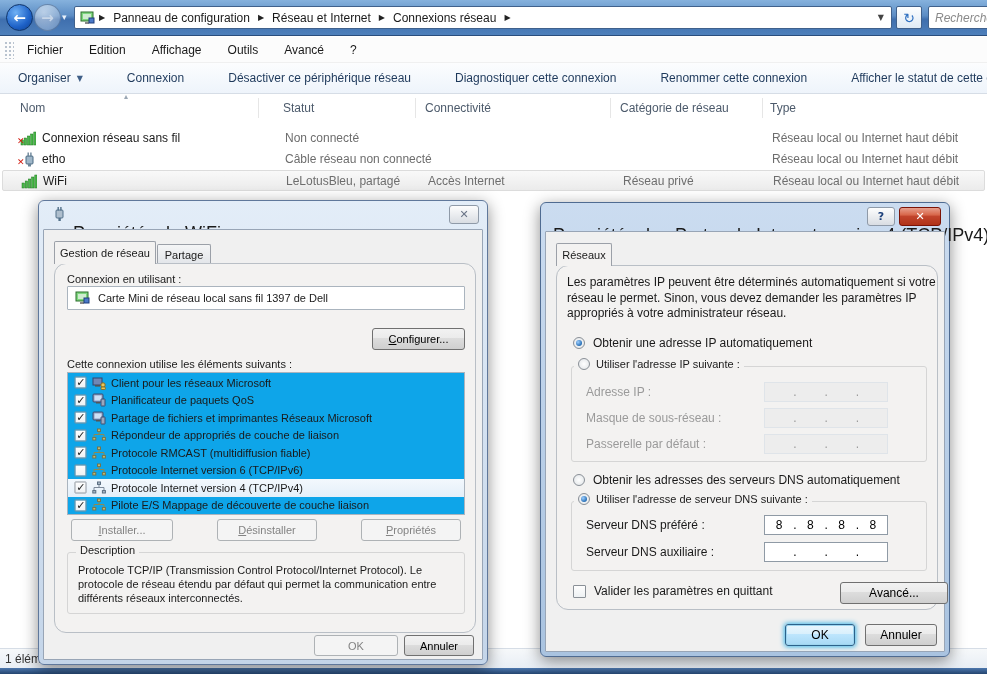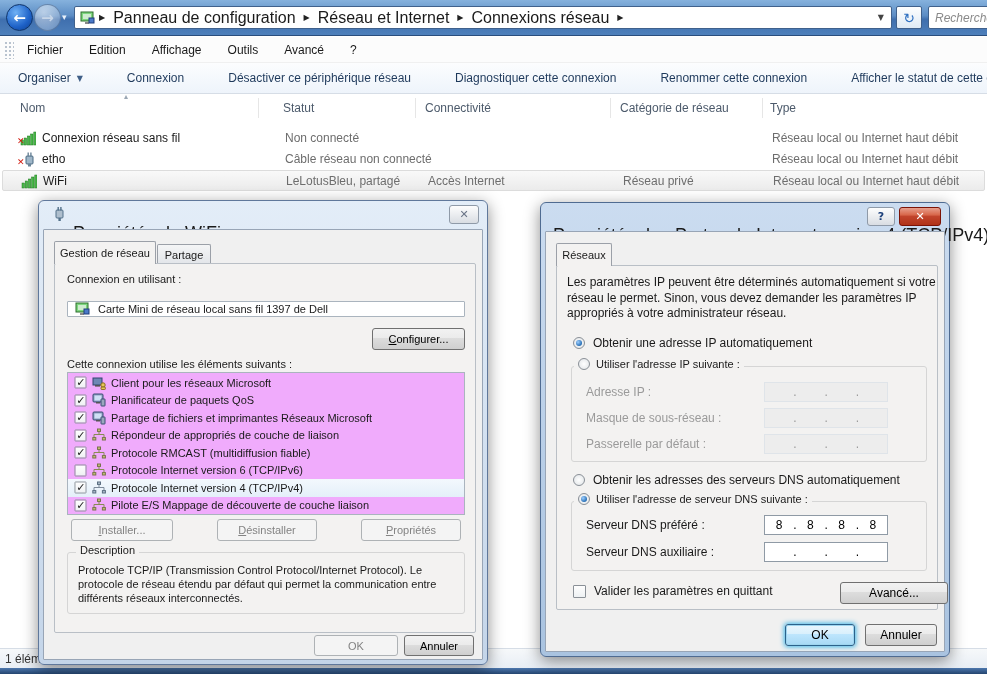--- a/index.html
+++ b/index.html
@@ -14,21 +14,21 @@
   .navcircle{position:absolute;top:4px;width:27px;height:27px;border-radius:50%;
     display:flex;align-items:center;justify-content:center;font-size:15px;font-weight:bold;
     font-family:"DejaVu Sans",sans-serif}
   .back{left:6px;background:radial-gradient(circle at 35% 30%,#6fb1f5,#1e62c8 60%,#0d3f8f);
     border:1px solid #10356b;color:#fff}
   .fwd{left:34px;background:radial-gradient(circle at 35% 30%,rgba(255,255,255,.55),rgba(160,185,215,.35));
     border:1px solid rgba(70,100,140,.6);color:#c7d6e8}
   .navchev{position:absolute;left:62px;top:12px;color:#e8f0fa;font-size:9px;font-family:"DejaVu Sans",sans-serif}
   .addressbar{position:absolute;left:74px;top:6px;width:818px;height:23px;background:#fff;
     border:1px solid #40618c;border-radius:2px;display:flex;align-items:center;padding:0 4px;gap:2px}
-  .crumb{font-size:16px;color:#1a1a1a;padding:0 4px;white-space:nowrap}
+  .crumb{font-size:12px;color:#1a1a1a;padding:0 4px;white-space:nowrap}
   .crumbsep{font-size:8px;color:#222;font-family:"DejaVu Sans",sans-serif;padding:0 2px}
   .addr-dd{margin-left:auto;font-size:8px;color:#444;font-family:"DejaVu Sans",sans-serif;padding-right:3px}
   .refreshbtn{position:absolute;left:896px;top:6px;width:26px;height:23px;border:1px solid #40618c;border-radius:2px;
     background:linear-gradient(#fdfefe,#dfeaf5);display:flex;align-items:center;justify-content:center;
     color:#2d6fc0;font-size:14px;font-family:"DejaVu Sans",sans-serif}
   .searchbox{position:absolute;left:928px;top:6px;width:75px;height:23px;background:#fff;
     border:1px solid #40618c;border-radius:2px;display:flex;align-items:center;padding:0 6px;overflow:hidden}
   .searchtext{font-style:italic;color:#8a8a8a;font-size:12px;white-space:nowrap}
 
   .menubar{position:absolute;left:0;top:37px;width:987px;height:26px;background:#fcfcfc;
@@ -65,21 +65,21 @@
   .bottomframe{position:absolute;left:0;top:668px;width:987px;height:6px;
     background:linear-gradient(#4d77ad,#24456f)}
 
   
   .dlg{position:absolute;border-radius:6px;box-shadow:0 4px 16px rgba(0,0,0,.45)}
   .dlg .client{position:absolute;left:4px;right:4px;top:28px;bottom:4px;background:#f0f0f0;
     border:1px solid #98a5b6;border-radius:1px}
   .dlgtitle{position:absolute;top:22px;font-size:18px;color:#1a1a1a;white-space:nowrap}
   .capbtn{position:absolute;top:4px;height:19px;border-radius:3px;display:flex;align-items:center;justify-content:center;
     font-size:11px;font-family:"DejaVu Sans",sans-serif}
-  .panel{position:absolute;background:#f3f2f1;border:1px solid #b9bfc6;border-radius:2px}
+  .panel{position:absolute;background:#f3f2f1;border:1px solid #b9bfc6;border-radius:12px}
   .tab{position:absolute;border:1px solid #9ba0a8;border-bottom:none;border-radius:2px 2px 0 0;
     font-size:11px;display:flex;align-items:center;justify-content:center;color:#1a1a1a;
     background:linear-gradient(#f4f5f6,#e2e5e9)}
   .tab.active{background:#f3f2f1;z-index:3}
 
   .btn{display:flex;align-items:center;justify-content:center;border:1px solid #707070;border-radius:3px;
     background:linear-gradient(#f2f2f2 0%,#ebebeb 45%,#dddddd 46%,#cfcfcf 100%);
     font-size:11px;color:#000;position:absolute}
   .btn.disabled{border-color:#aeb2b5;background:#f4f4f4;color:#838383}
   .btn.default{border-color:#2c628b;background:linear-gradient(#eaf6fd,#d9f0fc 45%,#bee6fd 46%,#a7d9f5);
@@ -100,21 +100,21 @@
   .ipfield .ipdot{width:3px;text-align:center}
   .ipfield.dis{border-color:#dfe4e9;background:#ededed;color:#9a9a9a}
 
   
   .dlg1{left:38px;top:200px;width:450px;height:465px;
     background:linear-gradient(#e3edf8,#c4d5e9);border:1px solid #60789b}
   .dlg1 .dlgtitle{left:34px}
   .titleicon{position:absolute;left:12px;top:5px;width:16px;height:16px}
   .closegray{right:8px;width:30px;border:1px solid #8f9aa8;background:linear-gradient(#fdfdfd,#d9dde3);color:#6a7486}
   .fieldbox{position:absolute;background:#fff;border:1px solid #aab4be;border-radius:1px;display:flex;align-items:center;gap:8px;padding:0 6px;font-size:11px}
-  .itemslist{position:absolute;background:#f0abfc;border:1px solid #aab4be;display:flex;flex-direction:column;padding-top:1px}
+  .itemslist{position:absolute;background:#0ea5e9;border:1px solid #aab4be;display:flex;flex-direction:column;padding-top:1px}
   .item{display:flex;align-items:center;gap:5px;height:17.5px;padding-left:6px;font-size:11px;white-space:nowrap}
   .item.on{background:linear-gradient(#f3f8fd,#e4eff9)}
   .item .cb{transform:scale(.92)}
   .itemicon{width:14px;height:14px;flex:none}
   .desc-text{position:absolute;left:10px;top:10px;right:10px;font-size:11px;line-height:14px;color:#1a1a1a}
 
   
   .dlg2{left:540px;top:202px;width:410px;height:455px;
     background:linear-gradient(#cbdcf0,#a9c3e0);border:1px solid #4f6b91}
   .dlg2 .dlgtitle{left:12px}
@@ -268,21 +268,21 @@
       <span>✕</span>
     </div>
 
   <div class="client">
     <div class="tab active" style="left:10px;top:11px;width:102px;height:23px;">Gestion de réseau</div>
     <div class="tab" style="left:113px;top:14px;width:54px;height:20px;">Partage</div>
 
     <div class="panel" style="left:10px;top:33px;width:422px;height:370px">
       <span class="fldlabel" style="left:12px;top:9px;font-size:11px">Connexion en utilisant :</span>
 
-      <div class="fieldbox" style="left:12px;top:37px;width:398px;height:16px">
+      <div class="fieldbox" style="left:12px;top:22px;width:398px;height:24px">
         <svg width="16" height="16">
           <rect x="2" y="2" width="12" height="9" fill="#7ed67e" stroke="#2d6e2d"></rect>
           <rect x="4" y="4" width="8" height="5" fill="#cfeccf"></rect>
           <rect x="6" y="12" width="4" height="2" fill="#8a8a8a"></rect>
           <rect x="10" y="8" width="5" height="5" fill="#4a79c8" stroke="#1e3f7d"></rect>
         </svg>
         <span>Carte Mini de réseau local sans fil 1397 de Dell</span>
       </div>
 
       <div class="btn" style="left:317px;top:64px;width:93px;height:22px">

